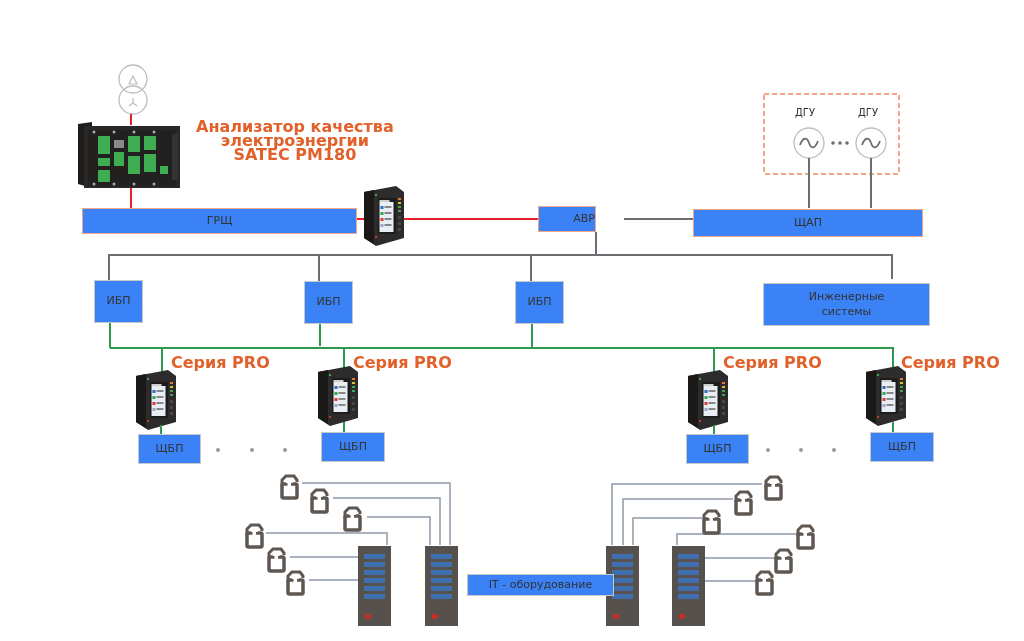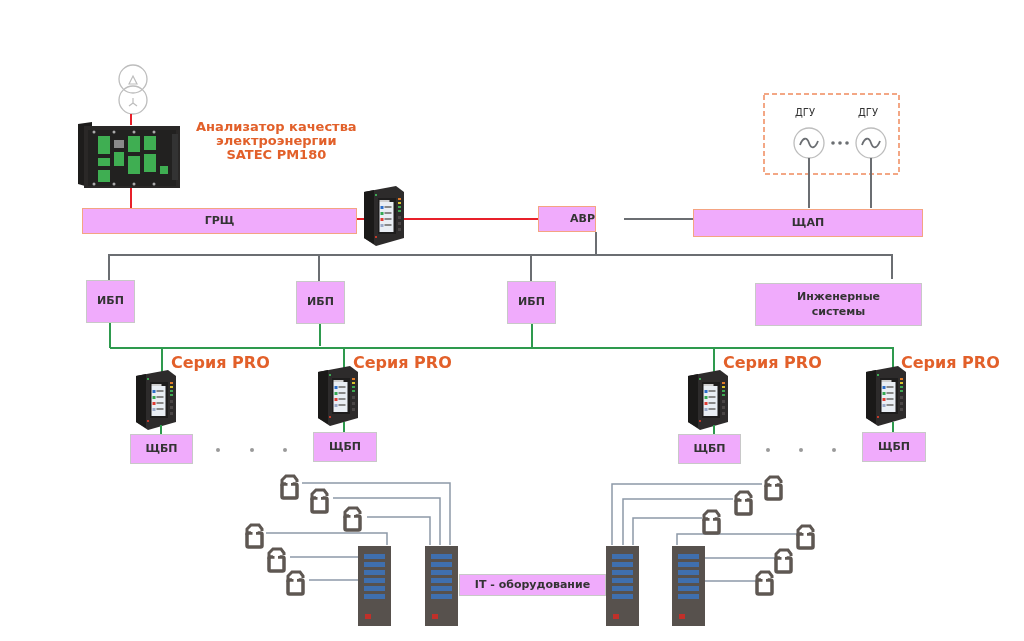--- a/index.html
+++ b/index.html
@@ -1,23 +1,23 @@
 <!DOCTYPE html>
 <html><head>
   <meta charset="utf-8">
   <style>
     html, body { margin: 0; padding: 0; background: #ffffff; }
     body { width: 1024px; height: 641px; position: relative; overflow: hidden;
            font-family: "DejaVu Sans", sans-serif; }
     #canvas { position: absolute; left: 0; top: 0; width: 1024px; height: 641px; }
-    .box { position: absolute; background: #f0abfc; box-sizing: border-box;
+    .box { position: absolute; background: #3b82f6; box-sizing: border-box;
            display: flex; align-items: center; justify-content: center;
-           font-weight: bold; color: #333; font-size: 11px; text-align: center; line-height: 1.35; }
+           font-weight: normal; color: #333; font-size: 11px; text-align: center; line-height: 1.35; }
     .box.orange { border: 1.5px solid #f4a482; }
-    .box.gray { border: 1.5px solid #c8c8c8; }
+    .box.gray { border: 1.5px solid #c8c8c8; margin-left: 8px; }
     .label-orange { position: absolute; color: #e2602a; font-weight: bold; font-size: 16px; white-space: nowrap; }
     .ellipsis-dot { position: absolute; width: 4px; height: 4px; border-radius: 50%; background: #9a9a9a; }
     .dgu-label { position: absolute; font-weight: normal; font-size: 10px; color: #333; }
   </style>
 </head>
 <body>
 
 <svg id="canvas" width="1024" height="641" viewBox="0 0 1024 641" xmlns="http://www.w3.org/2000/svg">
   <defs>
 
@@ -176,21 +176,21 @@
   <use href="#ct-clamp" transform="translate(773,490)"></use>
   <use href="#ct-clamp" transform="translate(743,505)"></use>
   <use href="#ct-clamp" transform="translate(711,524)"></use>
   <use href="#ct-clamp" transform="translate(805,539)"></use>
   <use href="#ct-clamp" transform="translate(783,563)"></use>
   <use href="#ct-clamp" transform="translate(764,585)"></use>
   <use href="#rack" transform="translate(606,546)"></use>
   <use href="#rack" transform="translate(672,546)"></use>
 </svg>
 
-<div class="label-orange" style="left:196px; top:120px; text-align:center; line-height:14px; font-size:13px;">
+<div class="label-orange" style="left:196px; top:120px; text-align:center; line-height:14px; font-size:16px;">
   <div>Анализатор качества</div>
   <div>электроэнергии</div>
   <div>SATEC PM180</div>
 </div>
 
 <div class="box orange" style="left:82px; top:208px; width:275px; height:26px;">
   <span>ГРЩ</span>
 </div>
 
 <div class="box orange" style="left:538px; top:206px; width:58px; height:26px;justify-content:flex-end;">

